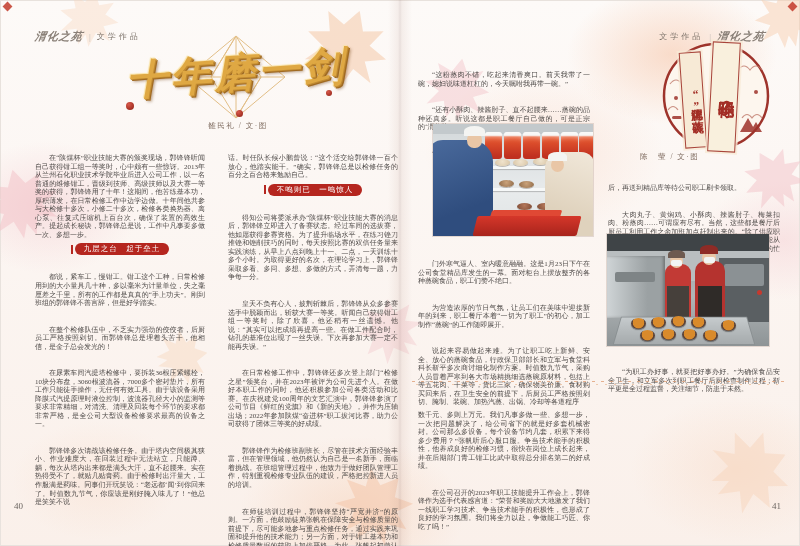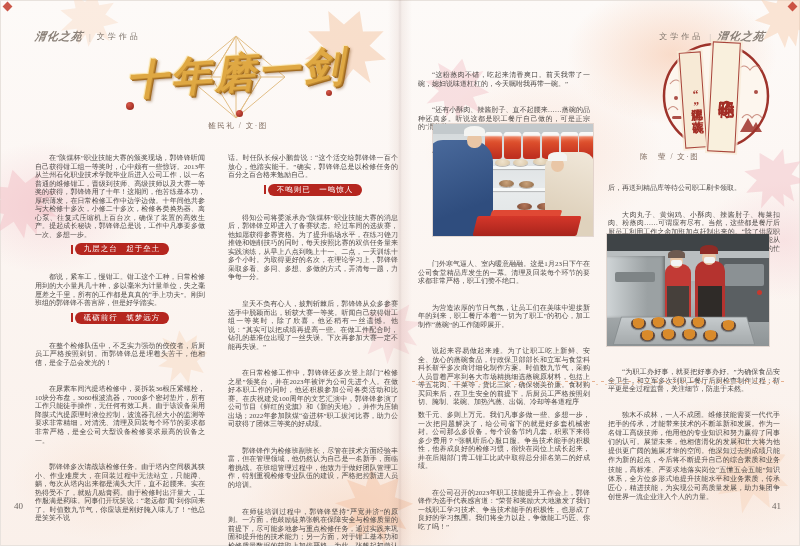--- a/index.html
+++ b/index.html
@@ -179,24 +179,20 @@
   </div>
   <div class="byline byline-l">雒民礼 / 文·图</div>
 
   <div class="bodytext col-l1">
     <p>在“陕煤杯”职业技能大赛的颁奖现场，郭锋锋听闻自己获得钳工组一等奖时，心中颇有一些惊讶。2013年从兰州石化职业技术学院毕业后进入公司工作，以一名普通的维修钳工，晋级到技师、高级技师以及大赛一等奖的获得，郭锋锋用了十年！这期间，他苦练基本功，厚积薄发，在日常检修工作中边学边做。十年间他共参与大检修十多次，小修二十多次，检修各类换热器、离心泵、往复式压缩机上百台次，确保了装置的高效生产。提起成长秘诀，郭锋锋总是说，工作中凡事要多做一次、多想一步。</p>
     <div class="sechead">
       <span class="bar"></span>
       <span class="box">九层之台　起于垒土</span>
     </div>
     <p>都说，紧车工，慢钳工。钳工这个工种，日常检修用到的大小量具几十种，多以毫米为计量单位，失之毫厘差之千里，所有的工作都是真真的“手上功夫”。刚到班组的郭锋锋不善言辞，但是好学踏实。</p>
-    <div class="sechead">
-      <span class="bar"></span>
-      <span class="box">砥砺前行　筑梦远方</span>
-    </div>
     <p>在整个检修队伍中，不乏实力强劲的佼佼者，后厨员工严格按照剁切。而郭锋锋总是埋着头苦干，他相信，是金子总会发光的！</p>
     <p>在尿素车间汽提塔检修中，要拆装36根压紧螺栓，10块分布盘，3060根波流器，7000多个密封垫片，所有工作只能徒手操作，无任何有效工具。由于该设备采用降膜式汽提原理时液位控制，波流器孔径大小的监测等要求非常精细，对清洗、清理及回装每个环节的要求都非常严格，是全公司大型设备检修要求最高的设备之一。</p>
     <p>郭锋锋多次请战该检修任务。由于塔内空间极其狭小、作业难度大，在回装过程中无法站立，只能蹲、躺，每次从塔内出来都是满头大汗，直不起腰来。实在热得受不了，就贴几贴膏药。由于检修时出汗量大，工作服满是药味。同事们开玩笑说：“老远都‘闻’到你回来了。时值数九节气，你应该是刚好腌入味儿了！”他总是笑笑不说</p>
   </div>
 
   <div class="bodytext col-l2">
     <p class="ni">话。时任队长候小鹏曾说：“这个活交给郭锋锋一百个放心，他踏实能干。”确实，郭锋锋总是以检修任务的百分之百合格来勉励自己。</p>
     <div class="sechead">
       <span class="bar"></span>
       <span class="box">不鸣则已　一鸣惊人</span>
@@ -236,21 +232,21 @@
     <div class="ph1-man-head"></div>
     <div class="ph1-man-cap"></div>
     <div class="ph1-woman"></div>
     <div class="ph1-woman-head"></div>
     <div class="ph1-woman-cap"></div>
     <div class="ph1-tray2"></div>
     <div class="ph1-tray"></div>
   </div>
 
   <div class="bodytext r1bot">
-    <p>门外寒气逼人、室内暖意融融。这是1月23日下午在公司食堂精品库发生的一幕。清理及回装每个环节的要求都非常严格，职工们赞不绝口。</p>
+    <p>门外寒气逼人、室内暖意融融。这是1月23日下午在公司食堂精品库发生的一幕。面对柜台上摆放整齐的各种蒸碗食品，职工们赞不绝口。</p>
     <p>为营造浓厚的节日气氛，让员工们在美味中迎接新年的到来，职工餐厅本着“一切为了职工”的初心，加工制作“蒸碗”的工作随即展开。</p>
     <p>说起来容易做起来难。为了让职工吃上新鲜、安全、放心的蒸碗食品，行政保卫部部长和立军与食堂科科长靳平多次商讨细化制作方案。时值数九节气，采购人员冒着严寒到各大市场精挑细选蒸碗原材料，包括上等五花肉、干菜等，货比三家，确保物美价廉。食材购买回来后，在卫生安全的前提下，后厨员工严格按照剁切、腌制、装碗、加热汽蒸、出锅、冷却等各道程序</p>
   </div>
 
   <div class="badge">
     <svg width="128" height="114" viewBox="0 0 128 114">
       <circle cx="64" cy="56" r="52" fill="#fdf6ee" stroke="#9e332b" stroke-width="2.5"></circle>
       <g fill="none" stroke="#c07a6c" stroke-width="1.2" opacity="0.8">
         <path d="M18,44 q6,-8 12,0 q6,-8 12,0"></path>
         <path d="M86,30 q6,-8 12,0 q6,-8 12,0"></path>
@@ -308,20 +304,17 @@
   <div class="bodytext r2cap">
     <p>“为职工办好事，就要把好事办好。”为确保食品安全卫生，和立军多次到职工餐厅后厨检查制作过程；靳平更是全过程监督，关注细节，防患于未然。</p>
   </div>
 
   <div class="divider"></div>
 
   <div class="bodytext botl">
     <p class="ni">数千元、多则上万元。我们凡事多做一些、多想一步，一次把问题解决了，给公司省下的就是好多套机械密封。公司那么多设备，每个设备节约几套，积累下来得多少费用？”张帆听后心服口服。争当技术能手的积极性，他养成良好的检修习惯，很快在岗位上成长起来，并在后期部门青工钳工比武中取得总分排名第二的好成绩。</p>
     <p>在公司召开的2023年职工技能提升工作会上，郭锋锋作为选手代表感言道：“荣誉和奖励大大地激发了我们一线职工学习技术、争当技术能手的积极性，也形成了良好的学习氛围。我们将全力以赴，争做能工巧匠、你吃了吗！”</p>
   </div>
-  <div class="bodytext botr">
-    <p>独木不成林，一人不成团。维修技能需要一代代手把手的传承，才能带来技术的不断革新和发展。作为一名钳工高级技师，他用他的专业知识和努力赢得了同事们的认可。展望未来，他相信渭化的发展和壮大将为他提供更广阔的施展才华的空间。他深知过去的成绩只能作为新的起点，今后将不断提升自己的综合素质和业务技能，高标准、严要求地落实岗位“五懂五会五能”知识体系，全方位多形式地提升技能水平和业务素质，传承匠心，精进技能，为实现公司高质量发展，助力集团争创世界一流企业注入个人的力量。</p>
-  </div>
 
   <div class="pagenum pn40">40</div>
   <div class="pagenum pn41">41</div>
   <div class="fold"></div>
 </div>
 
 </body></html>

